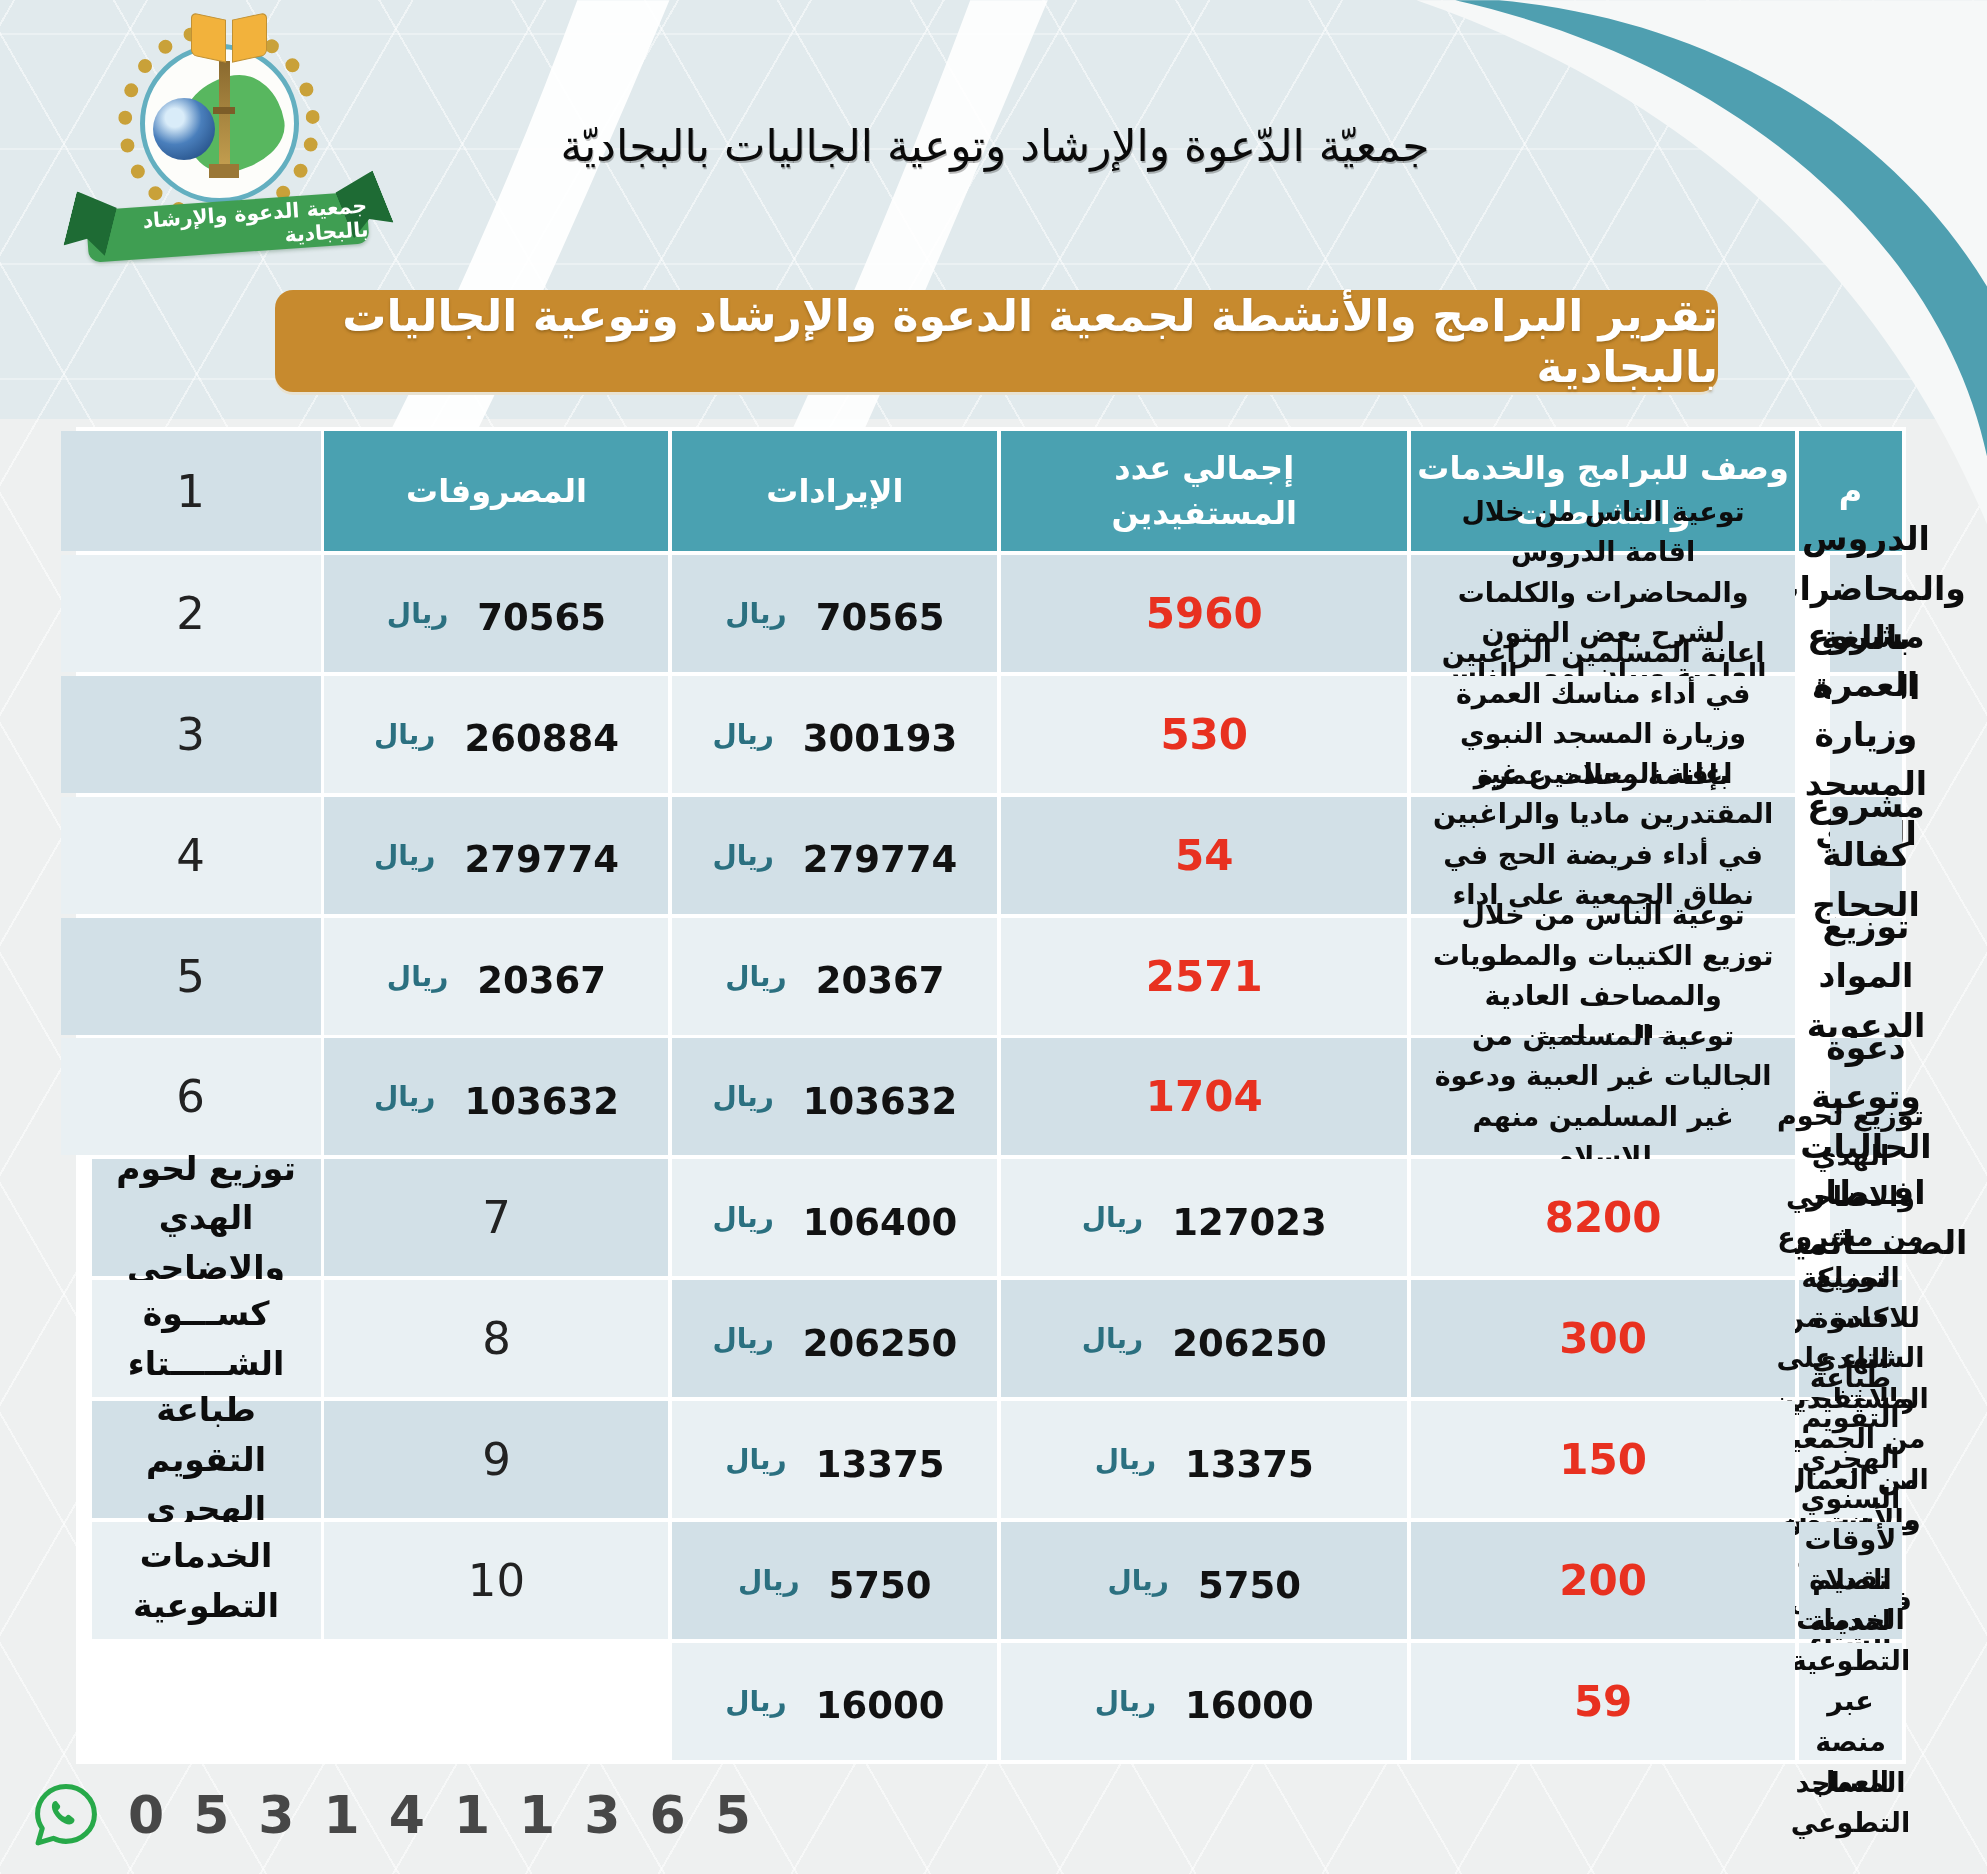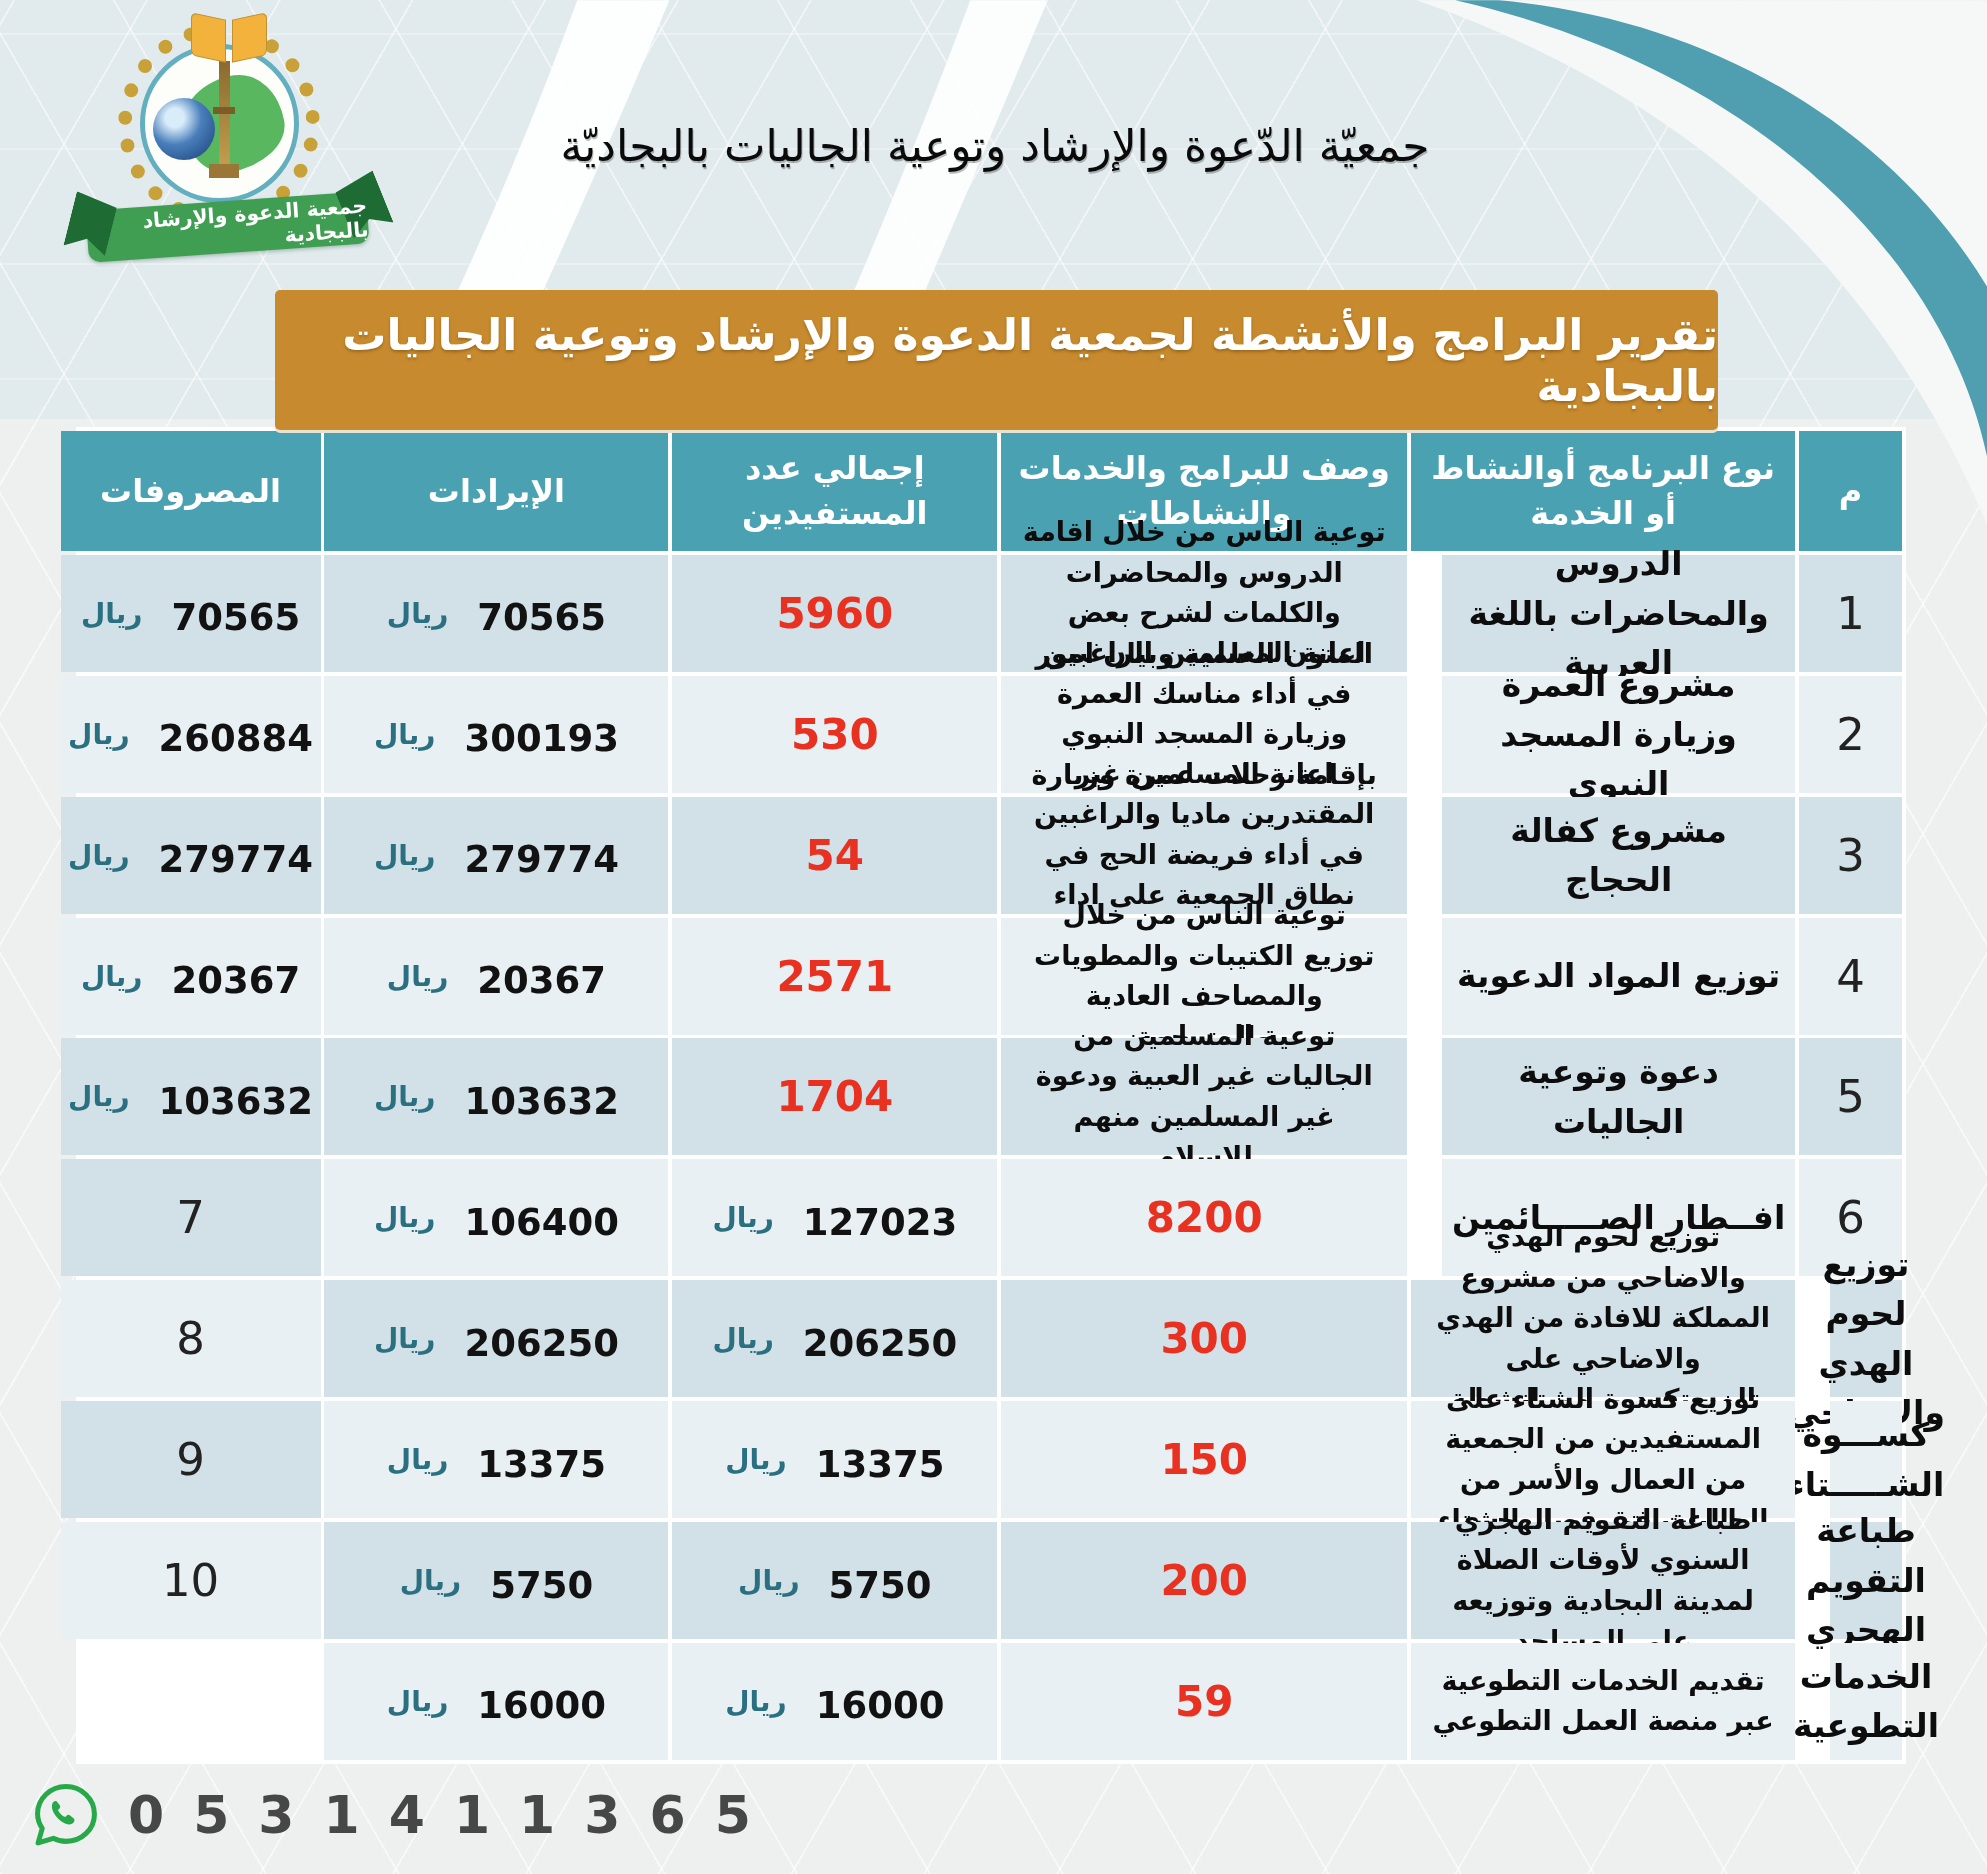--- a/index.html
+++ b/index.html
@@ -46,22 +46,22 @@
           border-radius:11.6px;transform:rotate(-4deg);display:flex;align-items:center;justify-content:center;
           color:#fff;font-weight:bold;font-size:20.4px;z-index:2;box-shadow:0 1.9px 3.9px rgba(0,60,20,.25);}
   .ribbon:before,.ribbon:after{content:"";position:absolute;top:-15.5px;width:43px;height:56px;background:#1e6b34;z-index:-1;}
   .ribbon:before{left:-17.5px;transform:rotate(18deg);clip-path:polygon(0 0,100% 12%,100% 100%,50% 78%,0 100%);}
   .ribbon:after{right:-17.5px;transform:rotate(-18deg);clip-path:polygon(0 12%,100% 0,100% 100%,50% 78%,0 100%);}
 
   
   .callig{position:absolute;left:408px;top:68px;width:1174px;height:155px;z-index:3;
           display:flex;align-items:center;justify-content:center;
           font-weight:normal;font-size:44px;color:#0a0a0a;text-shadow:1px 1.9px 0 rgba(0,0,0,.25);}
-  .banner{position:absolute;left:275px;top:290px;width:1443px;height:140px;z-index:3;
-          background:#c78a2e;border-radius:5px;box-shadow:0 2.9px 0 #e8e2d2;
+  .banner{position:absolute;left:275px;top:290px;width:1443px;height:102px;z-index:3;
+          background:#c78a2e;border-radius:18px;box-shadow:0 2.9px 0 #e8e2d2;
           display:flex;align-items:center;justify-content:center;
           color:#fff;font-weight:bold;font-size:44px;text-shadow:0 1.9px 2.9px rgba(92,60,8,.4);}
 
   
   .tbl{position:absolute;left:76px;top:427px;width:1822px;z-index:2;
        display:grid;direction:rtl;
        grid-template-columns:103px 384px 406px 325px 344px 260px;
        grid-template-rows:120px repeat(10,117px);
        gap:3.9px;background:#fff;border:4.9px solid #fff;box-sizing:content-box;}
   .cell{display:flex;align-items:center;justify-content:center;text-align:center;}
@@ -108,22 +108,20 @@
     <div class="ribbon">جمعية الدعوة والإرشاد بالبجادية</div>
   </div>
 
   <div class="callig">جمعيّة الدّعوة والإرشاد وتوعية الجاليات بالبجاديّة</div>
 
   <div class="banner">تقرير البرامج والأنشطة لجمعية الدعوة والإرشاد وتوعية الجاليات بالبجادية</div>
 
   <div class="tbl">
 
     <div class="cell hd">م</div>
-    <div class="cell hd">نوع البرنامج أوالنشاط
-أو الخدمة</div>
     <div class="cell hd">وصف للبرامج والخدمات والنشاطات</div>
     <div class="cell hd">إجمالي عدد
 المستفيدين</div>
     <div class="cell hd">الإيرادات</div>
     <div class="cell hd">المصروفات</div>
 
     <div class="cell r-odd c-idx">1</div>
     <div class="cell r-odd c-type">الدروس والمحاضرات باللغة العربية</div>
     <div class="cell r-odd c-desc">توعية الناس من خلال اقامة الدروس والمحاضرات والكلمات لشرح بعض المتون العلمية وبيان امور الناس في دينهم</div>
     <div class="cell r-odd c-ben">5960</div>

